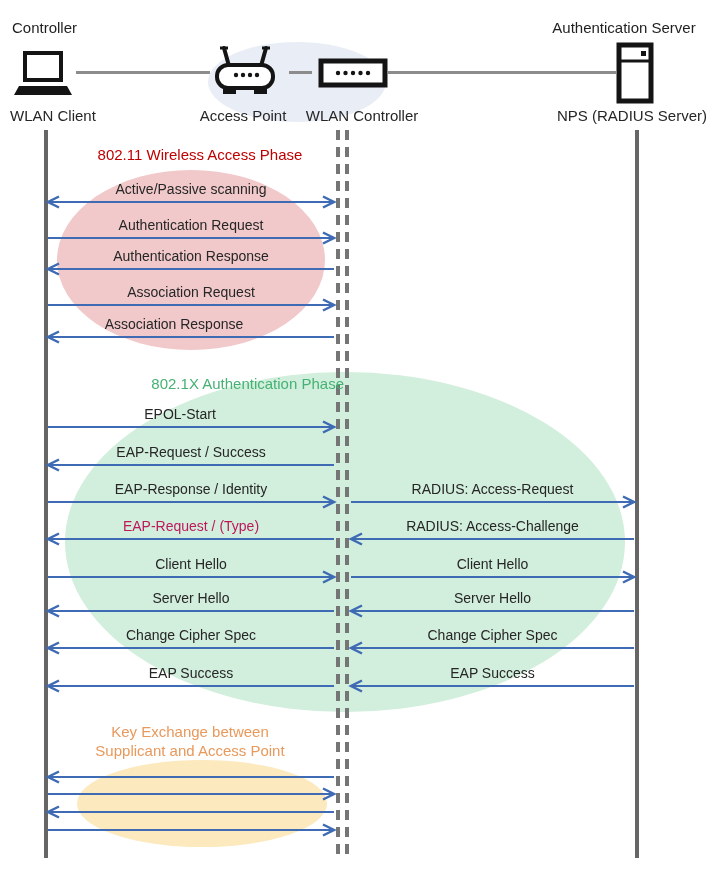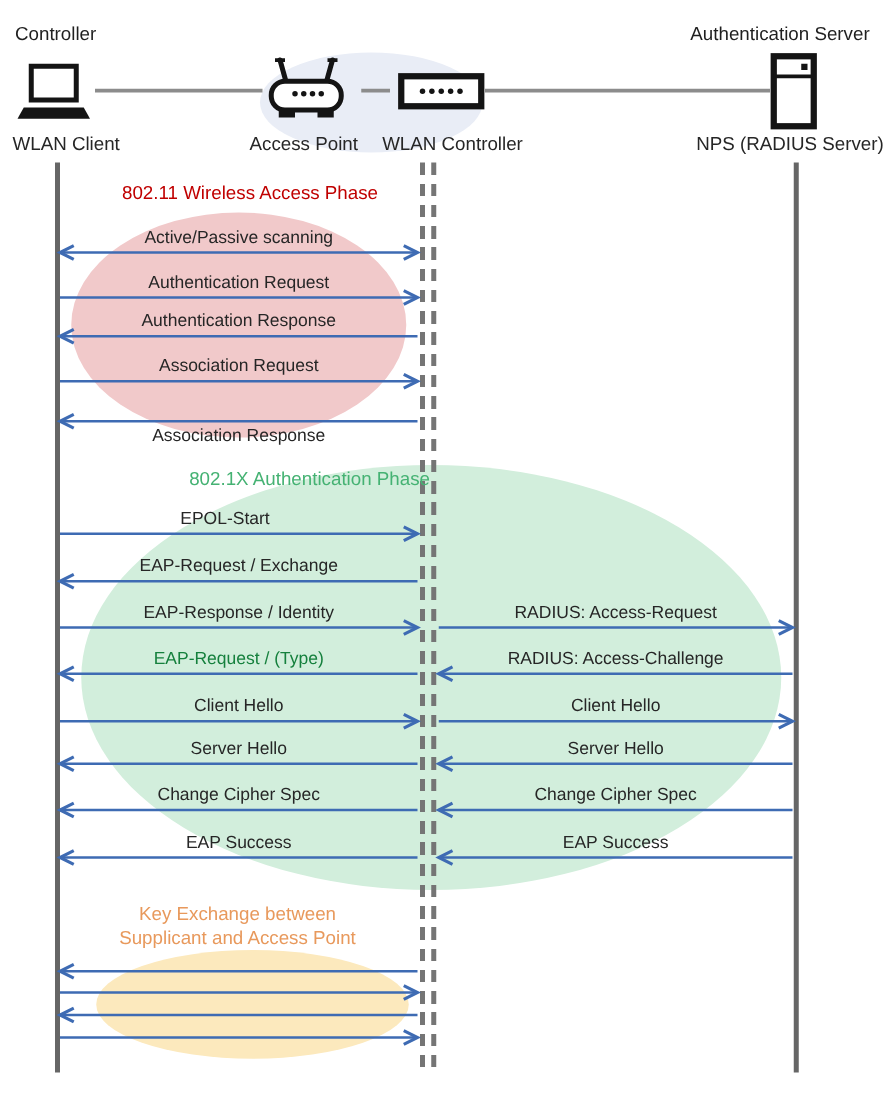--- a/index.html
+++ b/index.html
@@ -211,26 +211,26 @@
       <g>
         <line x1="48" y1="830" x2="334" y2="830" stroke="#3E6BB3" stroke-width="2"></line>
         <path d="M 323 824.5 L 334 830 L 323 835.5" fill="none" stroke="#3E6BB3" stroke-width="2.5"></path>
       </g>
     </svg>
   <div id="label-layer">
       <div class="msg-label" style="left: 61px; top: 180px; color: rgb(38, 38, 38);">Active/Passive scanning</div>
       <div class="msg-label" style="left: 61px; top: 216px; color: rgb(38, 38, 38);">Authentication Request</div>
       <div class="msg-label" style="left: 61px; top: 247px; color: rgb(38, 38, 38);">Authentication Response</div>
       <div class="msg-label" style="left: 61px; top: 283px; color: rgb(38, 38, 38);">Association Request</div>
-      <div class="msg-label" style="left: 61px; top: 315px; color: rgb(38, 38, 38); margin-top: 24px;">Association Response</div>
+      <div class="msg-label" style="left: 44px; top: 315px; color: rgb(38, 38, 38);">Association Response</div>
       <div class="msg-label" style="left: 50px; top: 405px; color: rgb(38, 38, 38);">EPOL-Start</div>
-      <div class="msg-label" style="left: 61px; top: 443px; color: rgb(38, 38, 38);">EAP-Request / Exchange</div>
+      <div class="msg-label" style="left: 61px; top: 443px; color: rgb(38, 38, 38);">EAP-Request / Success</div>
       <div class="msg-label" style="left: 61px; top: 480px; color: rgb(38, 38, 38);">EAP-Response / Identity</div>
       <div class="msg-label" style="left: 362.5px; top: 480px; color: rgb(38, 38, 38);">RADIUS: Access-Request</div>
-      <div class="msg-label" style="left: 61px; top: 517px; color: #15803d;">EAP-Request / (Type)</div>
+      <div class="msg-label" style="left: 61px; top: 517px; color: #be185d;">EAP-Request / (Type)</div>
       <div class="msg-label" style="left: 362.5px; top: 517px; color: rgb(38, 38, 38);">RADIUS: Access-Challenge</div>
       <div class="msg-label" style="left: 61px; top: 555px; color: rgb(38, 38, 38);">Client Hello</div>
       <div class="msg-label" style="left: 362.5px; top: 555px; color: rgb(38, 38, 38);">Client Hello</div>
       <div class="msg-label" style="left: 61px; top: 589px; color: rgb(38, 38, 38);">Server Hello</div>
       <div class="msg-label" style="left: 362.5px; top: 589px; color: rgb(38, 38, 38);">Server Hello</div>
       <div class="msg-label" style="left: 61px; top: 626px; color: rgb(38, 38, 38);">Change Cipher Spec</div>
       <div class="msg-label" style="left: 362.5px; top: 626px; color: rgb(38, 38, 38);">Change Cipher Spec</div>
       <div class="msg-label" style="left: 61px; top: 664px; color: rgb(38, 38, 38);">EAP Success</div>
       <div class="msg-label" style="left: 362.5px; top: 664px; color: rgb(38, 38, 38);">EAP Success</div>
     </div>

